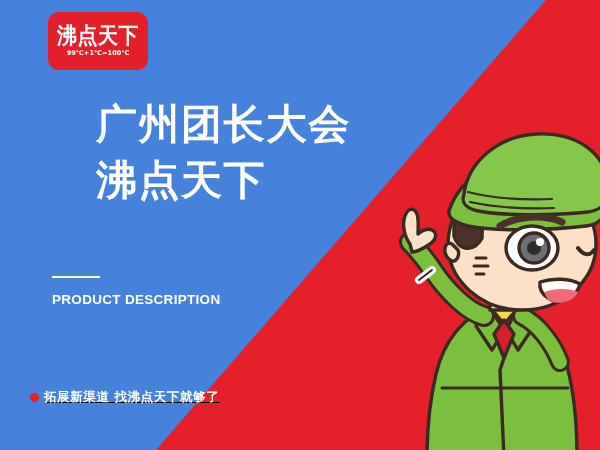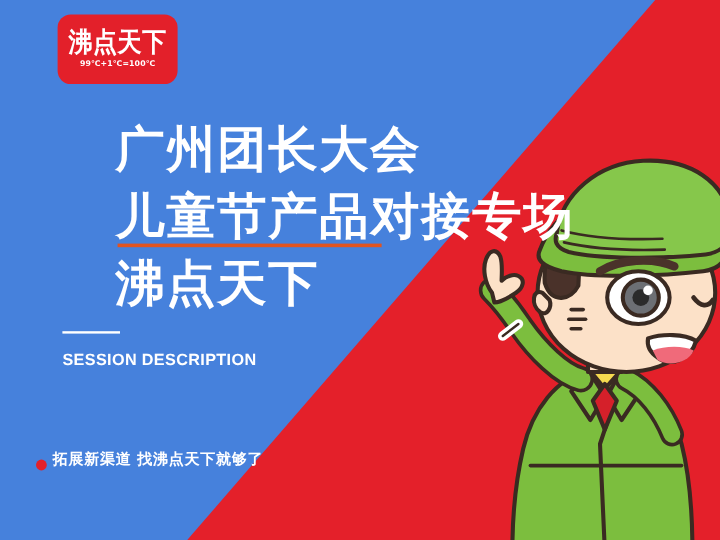--- a/index.html
+++ b/index.html
@@ -117,25 +117,26 @@
     line-height: 19px;
     letter-spacing: 0.3px;
     font-family: "Liberation Sans", "DejaVu Sans", sans-serif;
   }
   .english div { white-space: nowrap; }
 
   
   .tagline {
     position: absolute;
     left: 30px;
-    top: 375px;
+    top: 389px;
     z-index: 6;
     display: flex;
-    align-items: flex-end;
+    align-items: center;
     gap: 5px;
+    text-decoration: underline;
   }
   .tag-dot {
     width: 9px;
     height: 9px;
     border-radius: 50%;
     background: #E3202A;
     flex: none;
   }
   .tag-text {
     color: #ffffff;
@@ -230,28 +231,27 @@
     </svg>
   </div>
 
   <div class="logo">
     <div class="logo-word">沸点天下</div>
     <div class="logo-sub">99℃+1℃=100℃</div>
   </div>
 
   <div class="headline">
     <div class="h-line">广州团长大会</div>
-    <div class="h-line accented">儿童节产品对接专场</div>
     <div class="h-line">沸点天下</div>
   </div>
 
   <div class="rule"></div>
 
   <div class="english">
-    <div>SESSION DESCRIPTION</div>
+    <div>PRODUCT DESCRIPTION</div>
   </div>
 
   <div class="tagline">
     <span class="tag-dot"></span>
     <span class="tag-text">拓展新渠道  找沸点天下就够了</span>
   </div>
 
 </div>
 
 </body></html>

